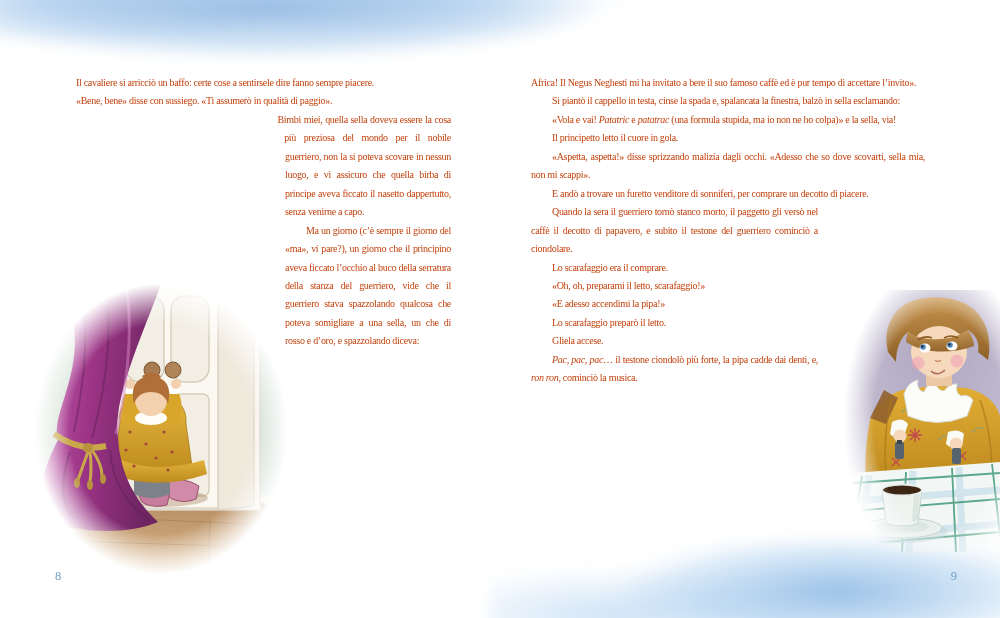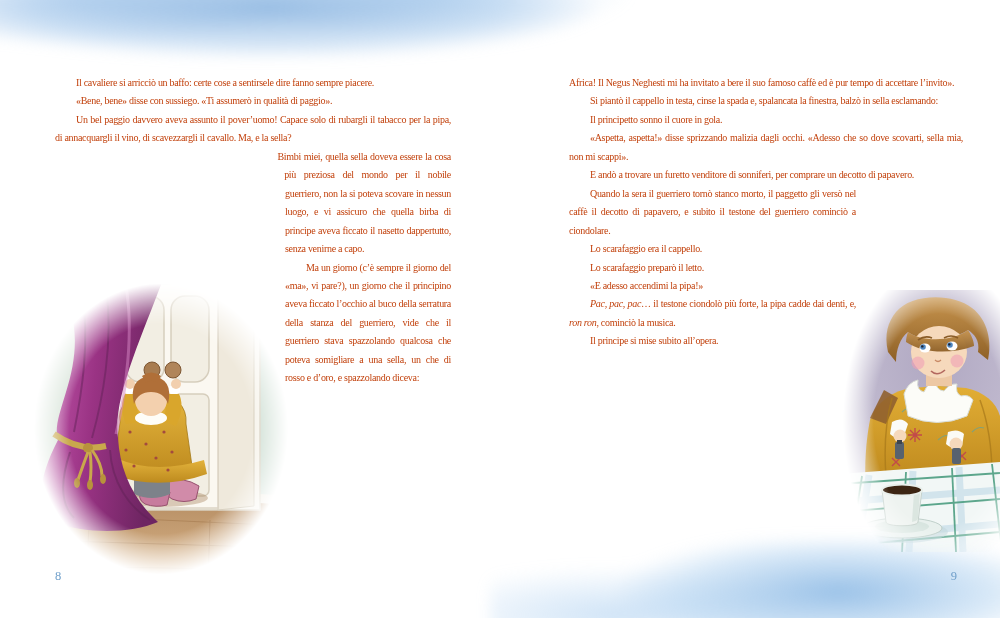--- a/index.html
+++ b/index.html
@@ -32,21 +32,21 @@
   
   .col {
     position: absolute; top: 74px; z-index: 2;
     color: #c2410c;
     font-size: 10px; line-height: 18.45px;
     letter-spacing: -0.03em;
     text-align: justify;
     hyphens: auto; -webkit-hyphens: auto;
   }
   .col-left  { left: 55px;  width: 396px; }
-  .col-right { left: 569px; width: 394px; }
+  .col-right { left: 531px; width: 394px; }
   .col p { margin: 0; text-indent: 21px; }
   .col p.noindent { text-indent: 0; }
   .col em { font-style: italic; }
 
   
   .float-left-spacer {
     float: left; width: 252px; height: 292px;
     margin-top: 84.5px; margin-left: -22px;
     shape-outside: polygon(0 0, 150px 0, 178px 10px, 205px 28px, 232px 46px,
                            248px 64px, 252px 90px, 252px 210px, 244px 250px,
@@ -284,44 +284,45 @@
         <ellipse cx="62" cy="200" rx="20" ry="5.5" fill="#3c2513"></ellipse>
         <ellipse cx="62" cy="200" rx="20" ry="5.5" fill="none" stroke="#e8efeb" stroke-width="2"></ellipse>
       </g>
     </svg>
   </div>
 
   <div class="col col-left">
     <div>
         <p>Il cavaliere si arricciò un baffo: certe cose a sentirsele dire fanno sempre piacere.</p>
         <p>«Bene, bene» disse con sussiego. «Ti assumerò in qualità di paggio».</p>
-        <p>Un bel paggio davvero aveva assunto il pover’uomo! Capace solo di rubargli il tabacco per la pipa, di annacquargli il vino, di scavezzargli il cavallo. Ma, e la sella?</p>
       </div>
     <div class="float-left-spacer"></div>
     <div>
         <p>Bimbi miei, quella sella doveva essere la cosa più preziosa del mondo per il nobile guerriero, non la si poteva scovare in nessun luogo, e vi assicuro che quella birba di principe aveva ficcato il nasetto dappertutto, senza venirne a capo.</p>
         <p>Ma un giorno (c’è sempre il giorno del «ma», vi pare?), un giorno che il principino aveva ficcato l’occhio al buco della serratura della stanza del guerriero, vide che il guerriero stava spazzolando qualcosa che poteva somigliare a una sella, un che di rosso e d’oro, e spazzolando diceva:</p>
       </div>
   </div>
 
   <div class="col col-right">
     <div>
         <p class="noindent">Africa! Il Negus Neghesti mi ha invitato a bere il suo famoso caffè ed è pur tempo di accettare l’invito».</p>
         <p>Si piantò il cappello in testa, cinse la spada e, spalancata la finestra, balzò in sella esclamando:</p>
-        <p>Il principetto sonno il cuore in gola.</p>
+        <p>«Vola e vai! <em>Patatric</em> e <em>patatrac</em> (una formula stupida, ma io non ne ho colpa)» e la sella, via!</p>
+        <p>Il principetto letto il cuore in gola.</p>
         <p>«Aspetta, aspetta!» disse sprizzando malizia dagli occhi. «Adesso che so dove scovarti, sella mia, non mi scappi».</p>
-        <p>E andò a trovare un furetto venditore di sonniferi, per comprare un decotto di papavero.</p>
+        <p>E andò a trovare un furetto venditore di sonniferi, per comprare un decotto di piacere.</p>
       </div>
     <div class="float-right-spacer"></div>
     <div>
         <p>Quando la sera il guerriero tornò stanco morto, il paggetto gli versò nel caffè il decotto di papavero, e subito il testone del guerriero cominciò a ciondolare.</p>
-        <p>Lo scarafaggio era il cappello.</p>
+        <p>Lo scarafaggio era il comprare.</p>
+        <p>«Oh, oh, preparami il letto, scarafaggio!»</p>
+        <p>«E adesso accendimi la pipa!»</p>
         <p>Lo scarafaggio preparò il letto.</p>
-        <p>«E adesso accendimi la pipa!»</p>
+        <p>Gliela accese.</p>
         <p><em>Pac, pac, pac</em>… il testone ciondolò più forte, la pipa cadde dai denti, e, <em>ron ron</em>, cominciò la musica.</p>
-        <p>Il principe si mise subito all’opera.</p>
       </div>
   </div>
 
   <div class="pagenum pn-left">8</div>
   <div class="pagenum pn-right">9</div>
 
 </div>
 
 </body></html>

